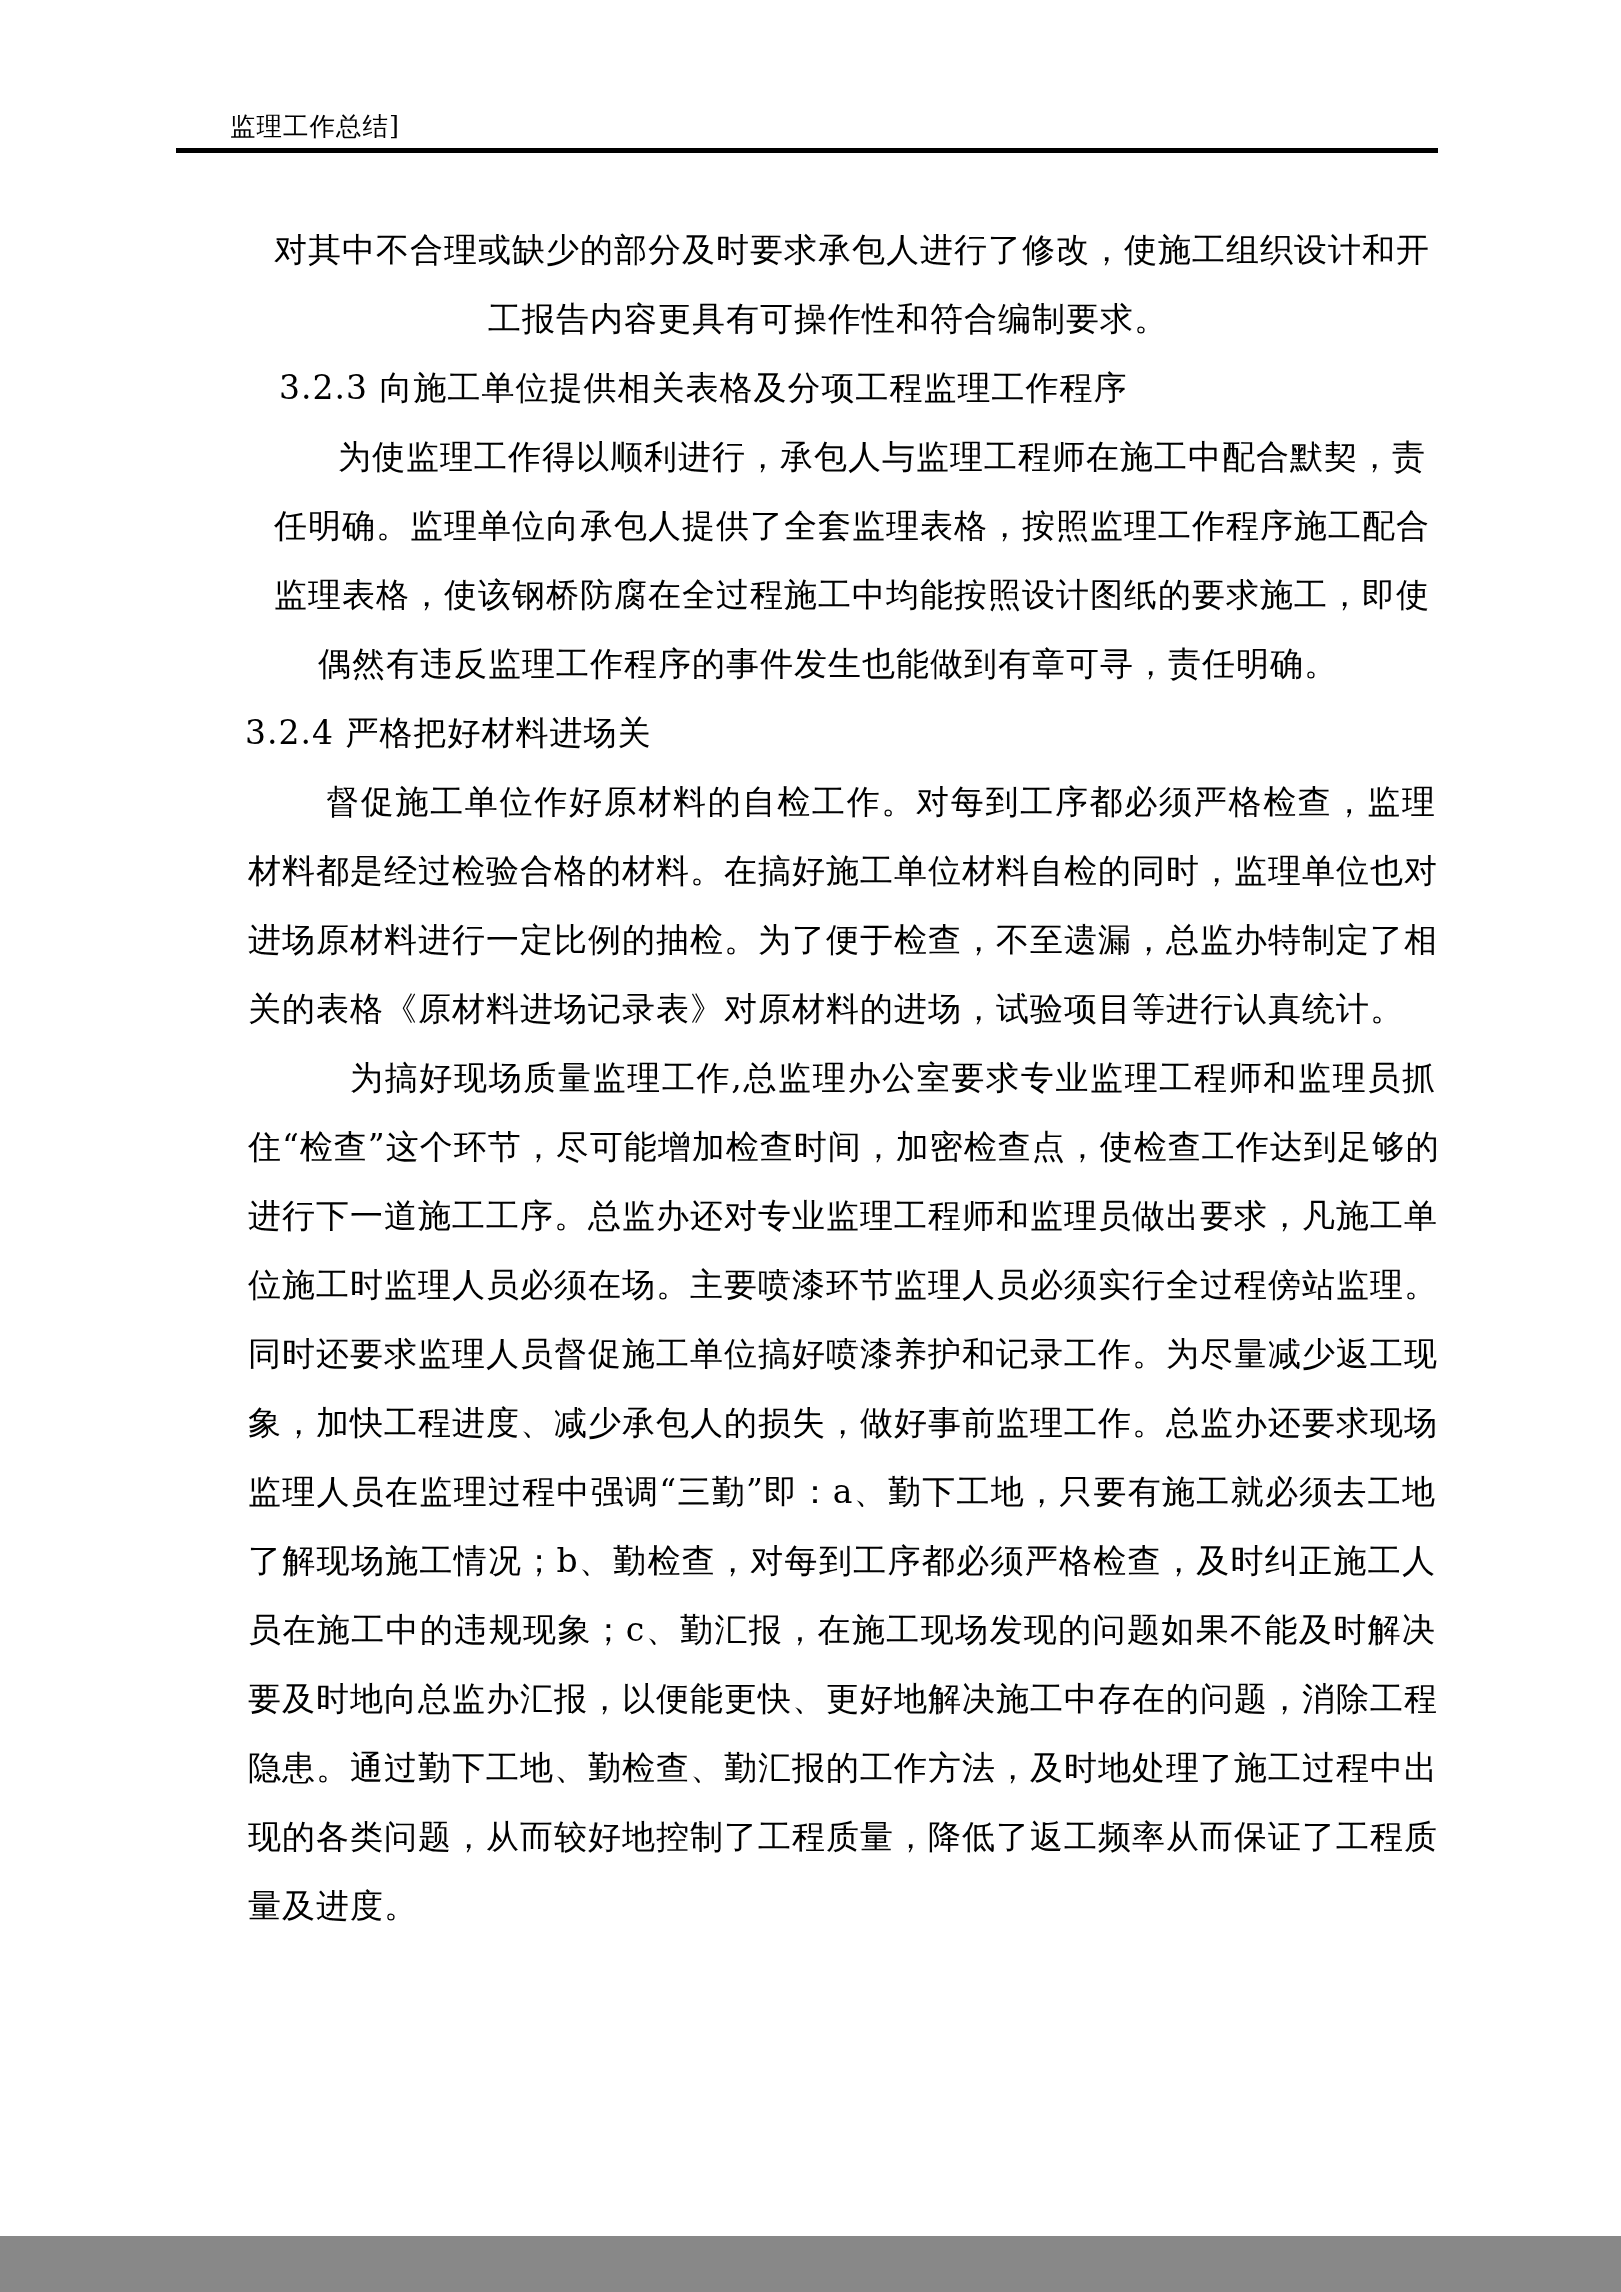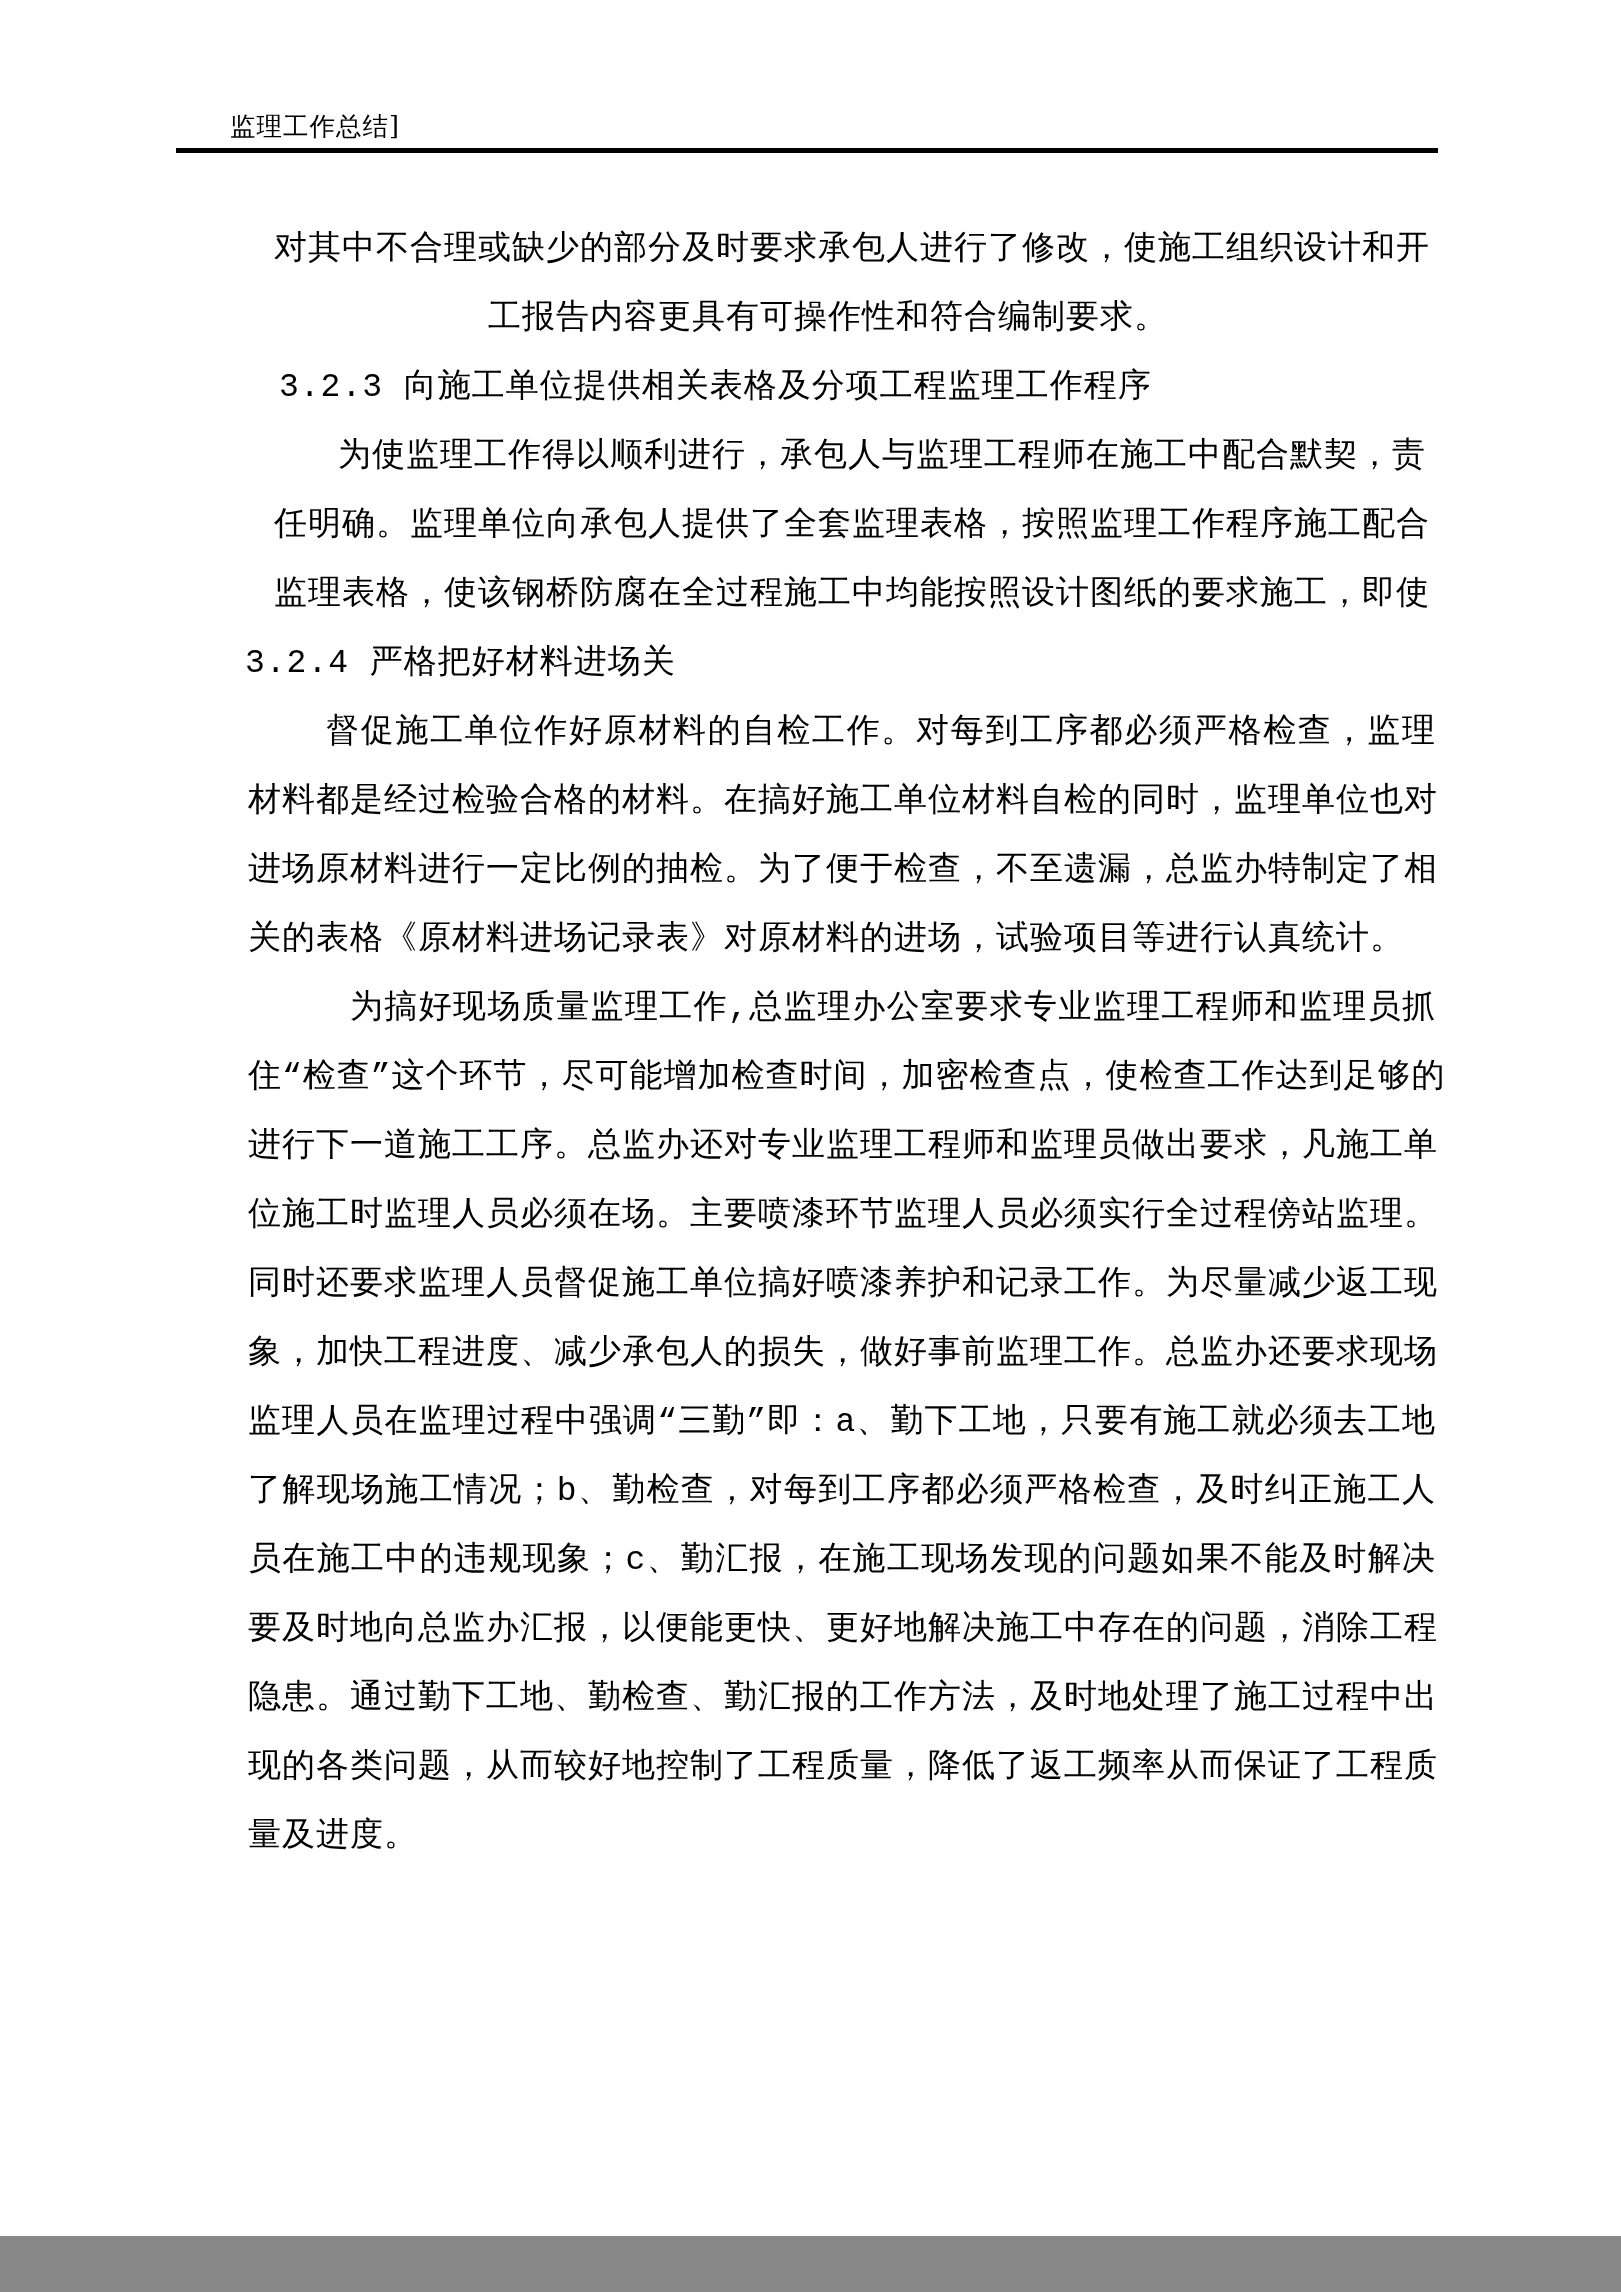--- a/index.html
+++ b/index.html
@@ -28,21 +28,20 @@
     top: 148px;
     width: 1262px;
     height: 4.9px;
     background: #000000;
   }
   .content {
     position: absolute;
     left: 0;
     top: 215px;
     width: 1621px;
-    font-family: Liberation Mono, monospace;
   }
   .line {
     height: 69px;
     line-height: 69px;
     font-size: 33px;
     letter-spacing: 1px;
     white-space: nowrap;
   }
   
   .j { text-align: justify; text-align-last: justify; }
@@ -68,20 +67,21 @@
   <div class="content">
 
     <div class="line b1 j">对其中不合理或缺少的部分及时要求承包人进行了修改，使施工组织设计和开</div>
     <div class="line b1">工报告内容更具有可操作性和符合编制要求。</div>
 
     <div class="line b1-head">3.2.3 向施工单位提供相关表格及分项工程监理工作程序</div>
 
     <div class="line b1-ind j">为使监理工作得以顺利进行，承包人与监理工程师在施工中配合默契，责</div>
     <div class="line b1 j">任明确。监理单位向承包人提供了全套监理表格，按照监理工作程序施工配合</div>
     <div class="line b1 j">监理表格，使该钢桥防腐在全过程施工中均能按照设计图纸的要求施工，即使</div>
+    <div class="line b1">偶然有违反监理工作程序的事件发生也能做到有章可寻，责任明确。</div>
 
     <div class="line b2-head">3.2.4 严格把好材料进场关</div>
 
     <div class="line b2-ind1 j">督促施工单位作好原材料的自检工作。对每到工序都必须严格检查，监理</div>
     <div class="line b2 j">材料都是经过检验合格的材料。在搞好施工单位材料自检的同时，监理单位也对</div>
     <div class="line b2 j">进场原材料进行一定比例的抽检。为了便于检查，不至遗漏，总监办特制定了相</div>
     <div class="line b2">关的表格《原材料进场记录表》对原材料的进场，试验项目等进行认真统计。</div>
 
     <div class="line b2-ind2 j">为搞好现场质量监理工作,总监理办公室要求专业监理工程师和监理员抓</div>
     <div class="line b2 j">住“检查”这个环节，尽可能增加检查时间，加密检查点，使检查工作达到足够的</div>

